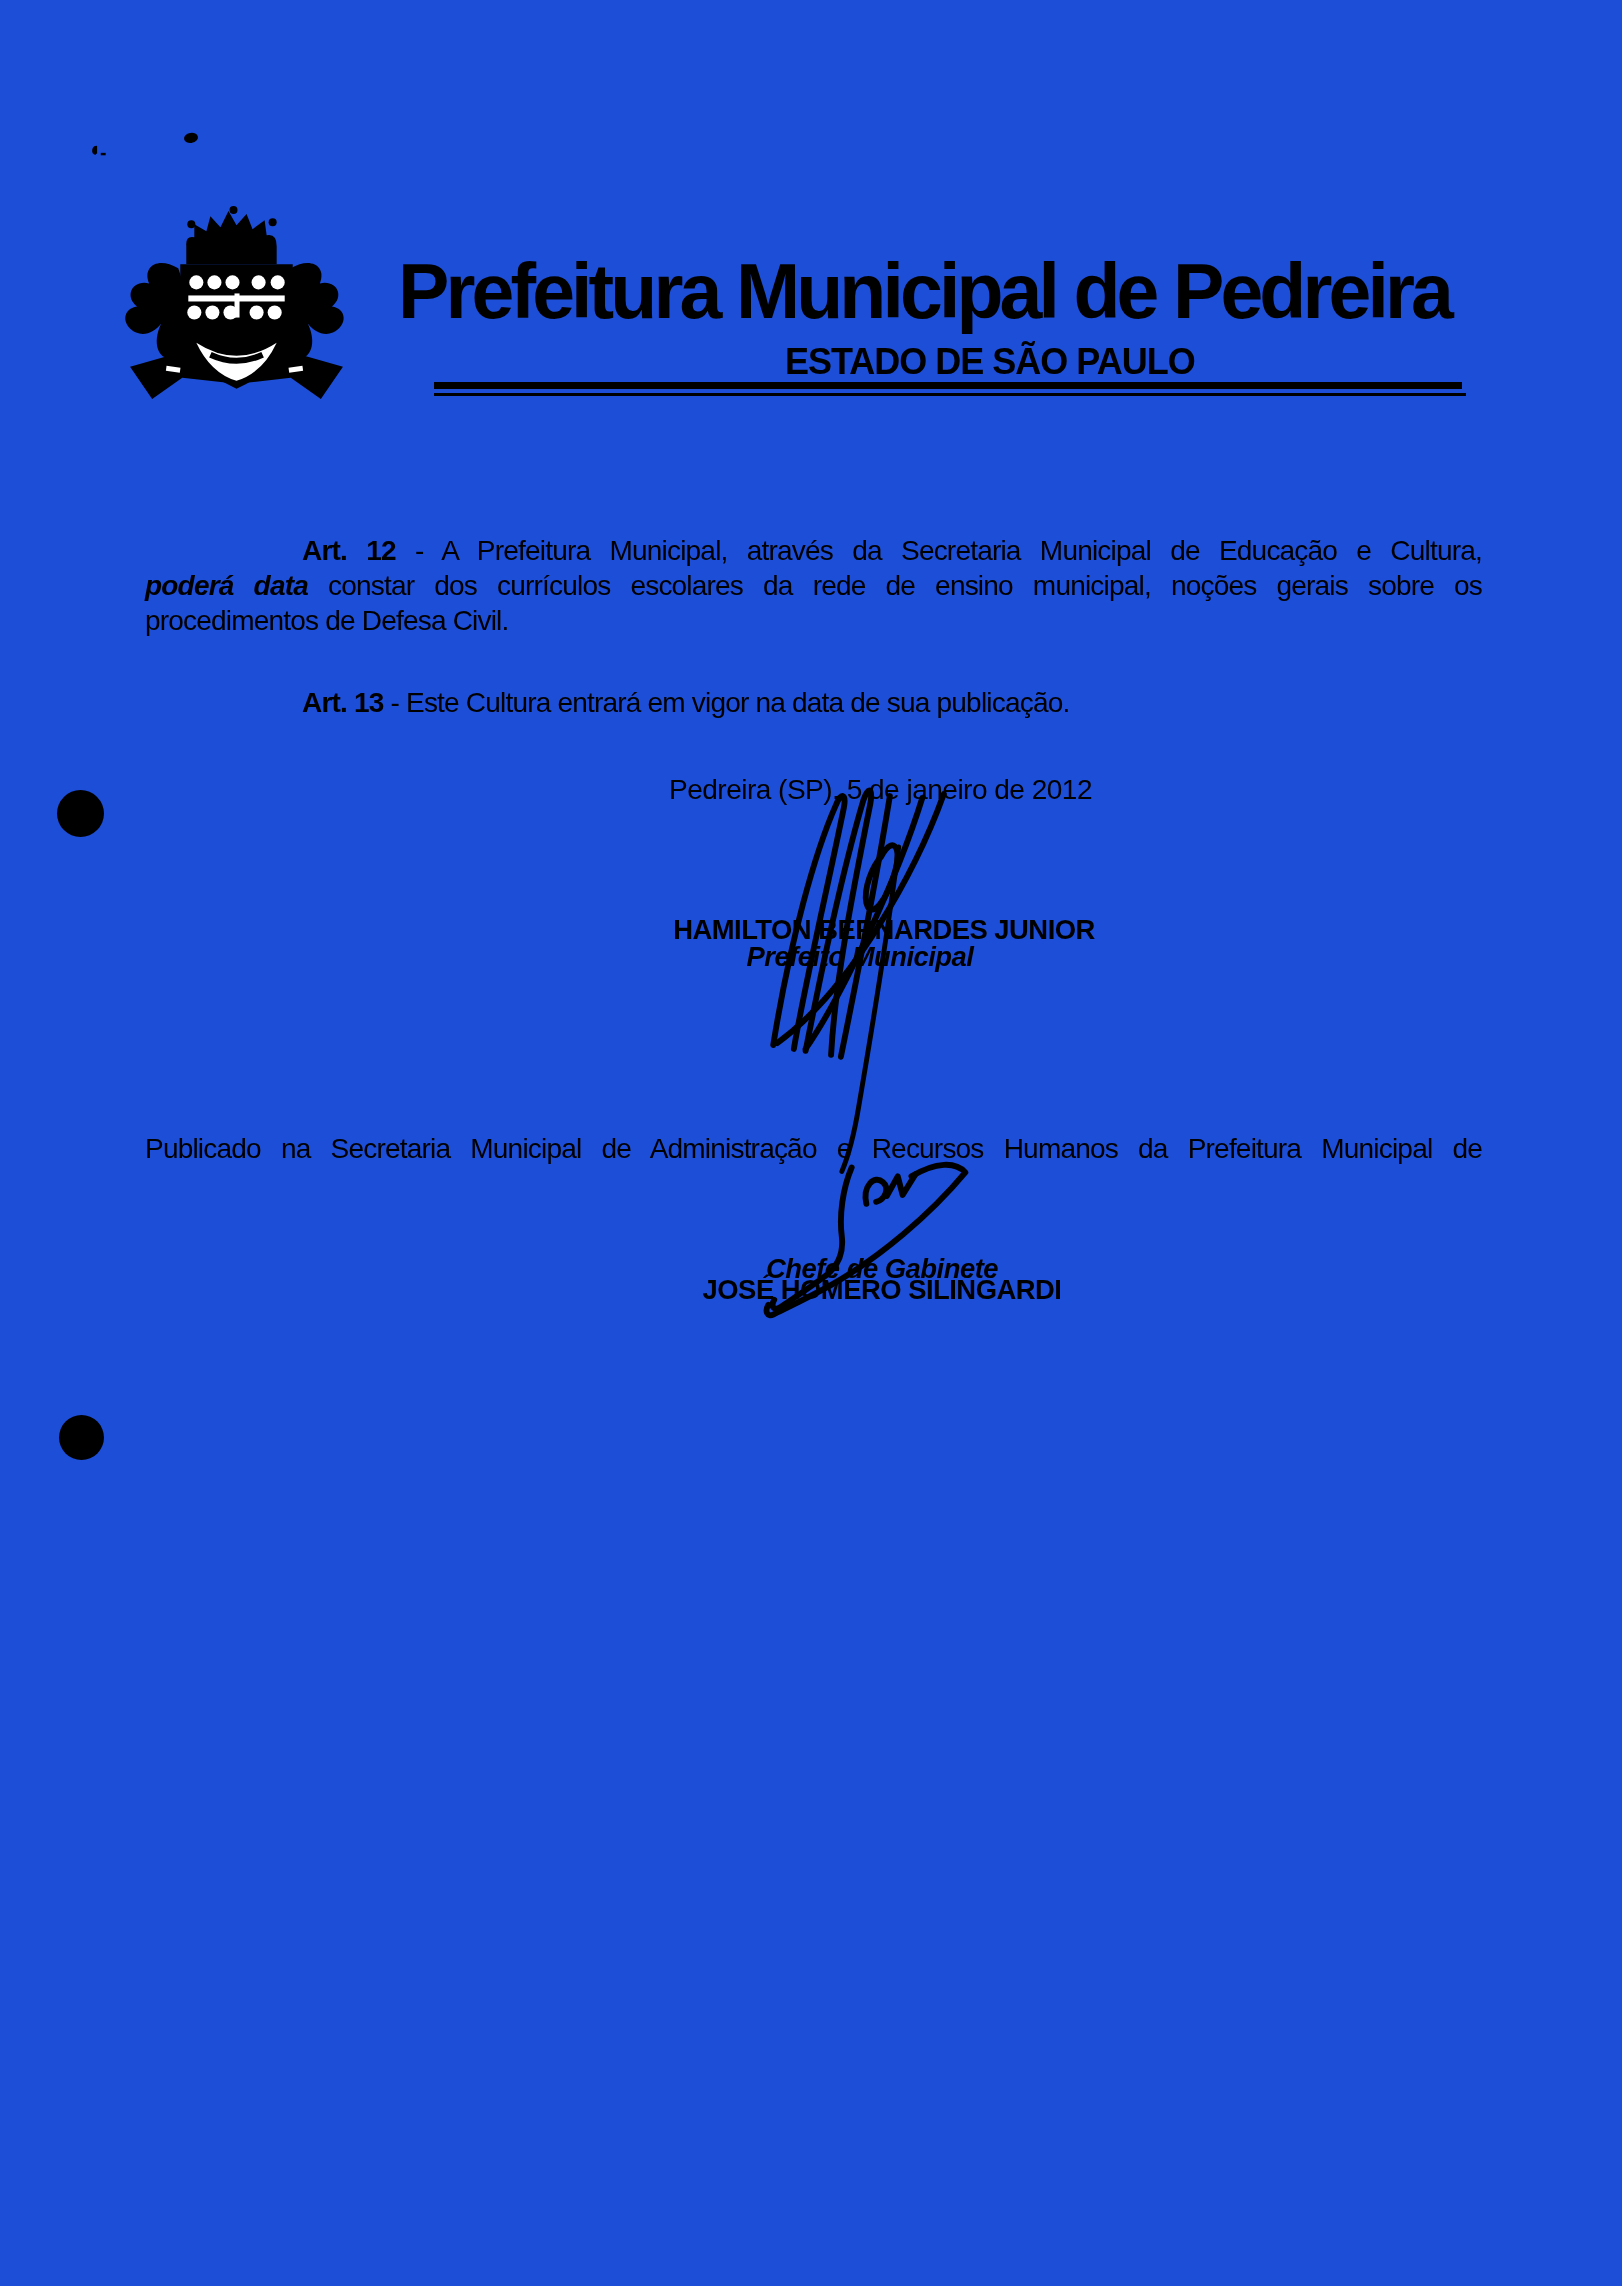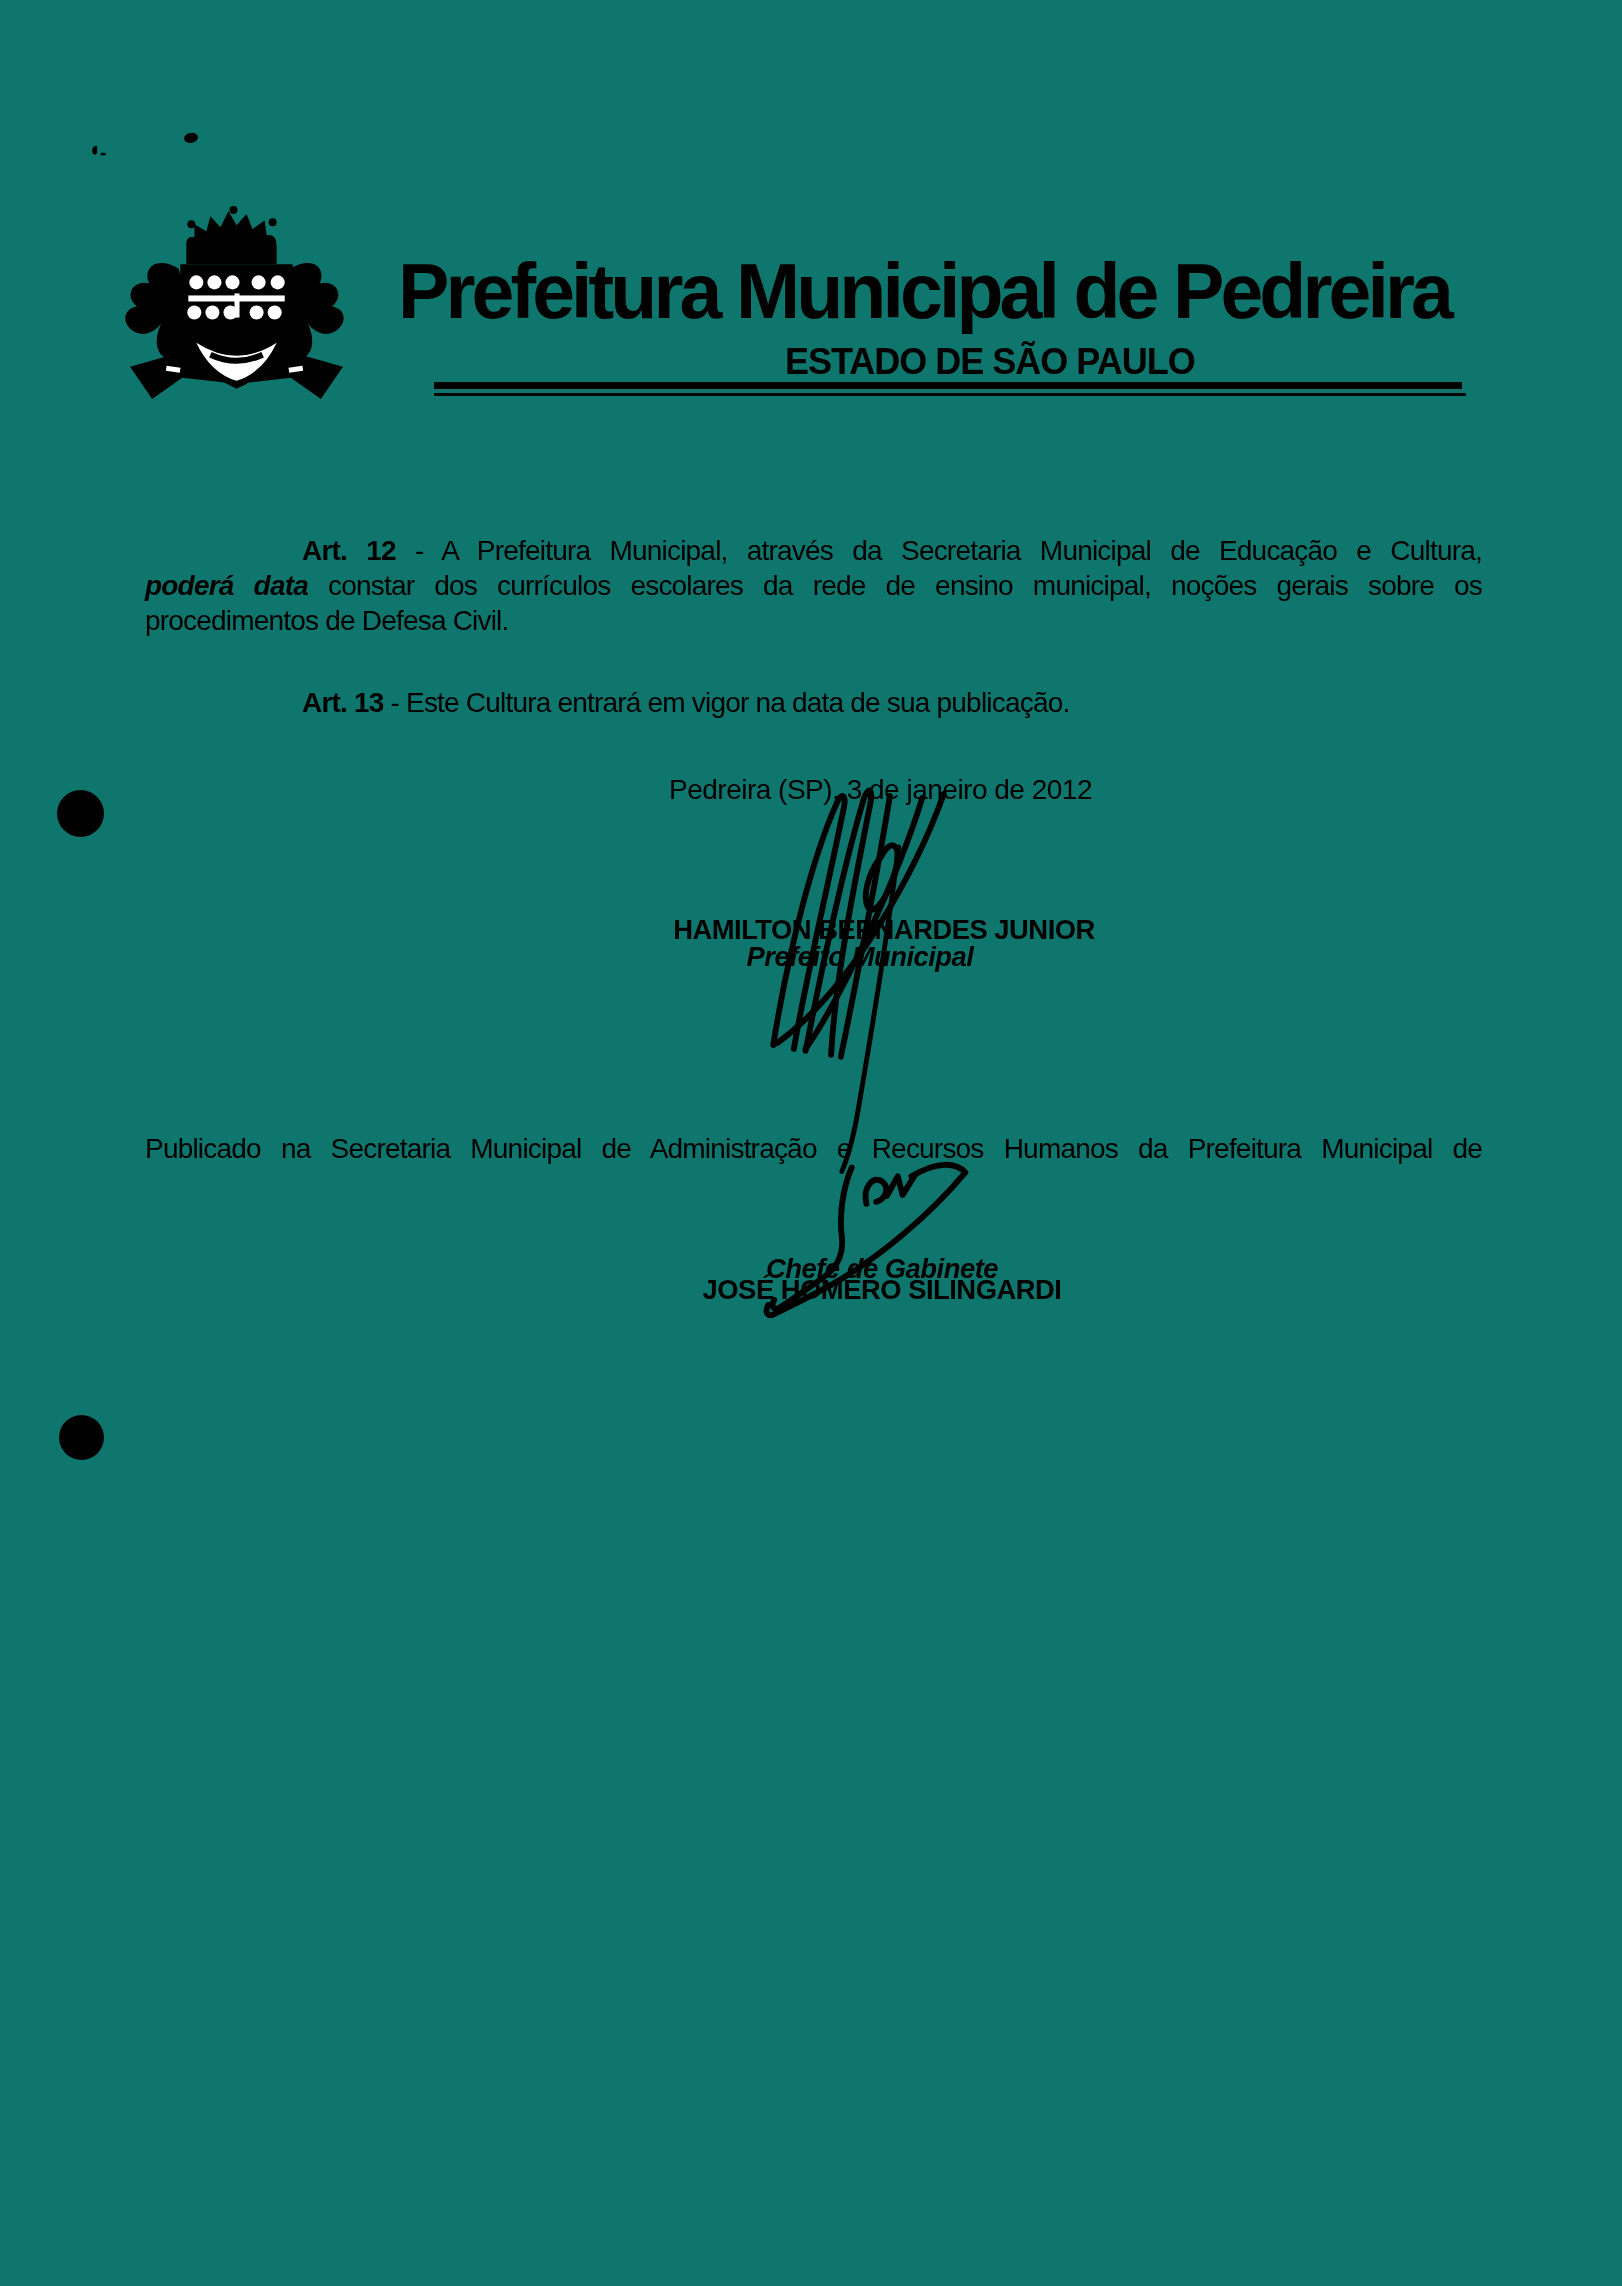--- a/index.html
+++ b/index.html
@@ -1,19 +1,19 @@
 <!DOCTYPE html>
 <html lang="pt-BR"><head>
 <meta charset="utf-8">
 <style>
   html,body{margin:0;padding:0;background:#e8e8e8;}
   .paper{
     position:relative;
     width:1622px;height:2287px;
-    background:#0f766e;
+    background:#1d4ed8;
     font-family:"Liberation Sans", sans-serif;
     color:#000;
     overflow:hidden;
     margin:0 auto;
   }
   .abs{position:absolute;}
   .doc-title{
     left:398px;top:253px;
     font-size:77px;font-weight:bold;letter-spacing:-3.9px;
     line-height:1;white-space:nowrap;
@@ -97,21 +97,21 @@
   <div class="abs body-block" style="top:490px;">
     <div class="jline indent"><span class="b">Art. 12</span><span> - A Prefeitura Municipal, através da Secretaria Municipal de Educação e Cultura,</span></div>
     <div class="jline"><span class="bi">poderá data</span><span> constar dos currículos escolares da rede de ensino municipal, noções gerais sobre os</span></div>
     <div>procedimentos de Defesa Civil.</div>
   </div>
 
   <div class="abs body-block" style="top:642px;">
     <div class="indent"><span class="b">Art. 13</span><span> - Este Cultura entrará em vigor na data de sua publicação.</span></div>
   </div>
 
-  <div class="abs date-line" style="left:669px;top:774px;">Pedreira (SP), 3 de janeiro de 2012</div>
+  <div class="abs date-line" style="left:669px;top:774px;">Pedreira (SP), 5 de janeiro de 2012</div>
 
   <div class="abs name-line center-x" style="left:884px;top:914px;">HAMILTON BERNARDES JUNIOR</div>
   <div class="abs role-line center-x" style="left:860px;top:941px;">Prefeito Municipal</div>
 
   <div class="abs body-block" style="top:1088px;">
     <div class="jline">Publicado na Secretaria Municipal de Administração e Recursos Humanos da Prefeitura Municipal de</div>
   </div>
 
   <div class="abs name-line center-x" style="left:882px;top:1274px;">JOSÉ HOMERO SILINGARDI</div>
   <div class="abs role-line center-x" style="left:882px;top:1253px;">Chefe de Gabinete</div>

